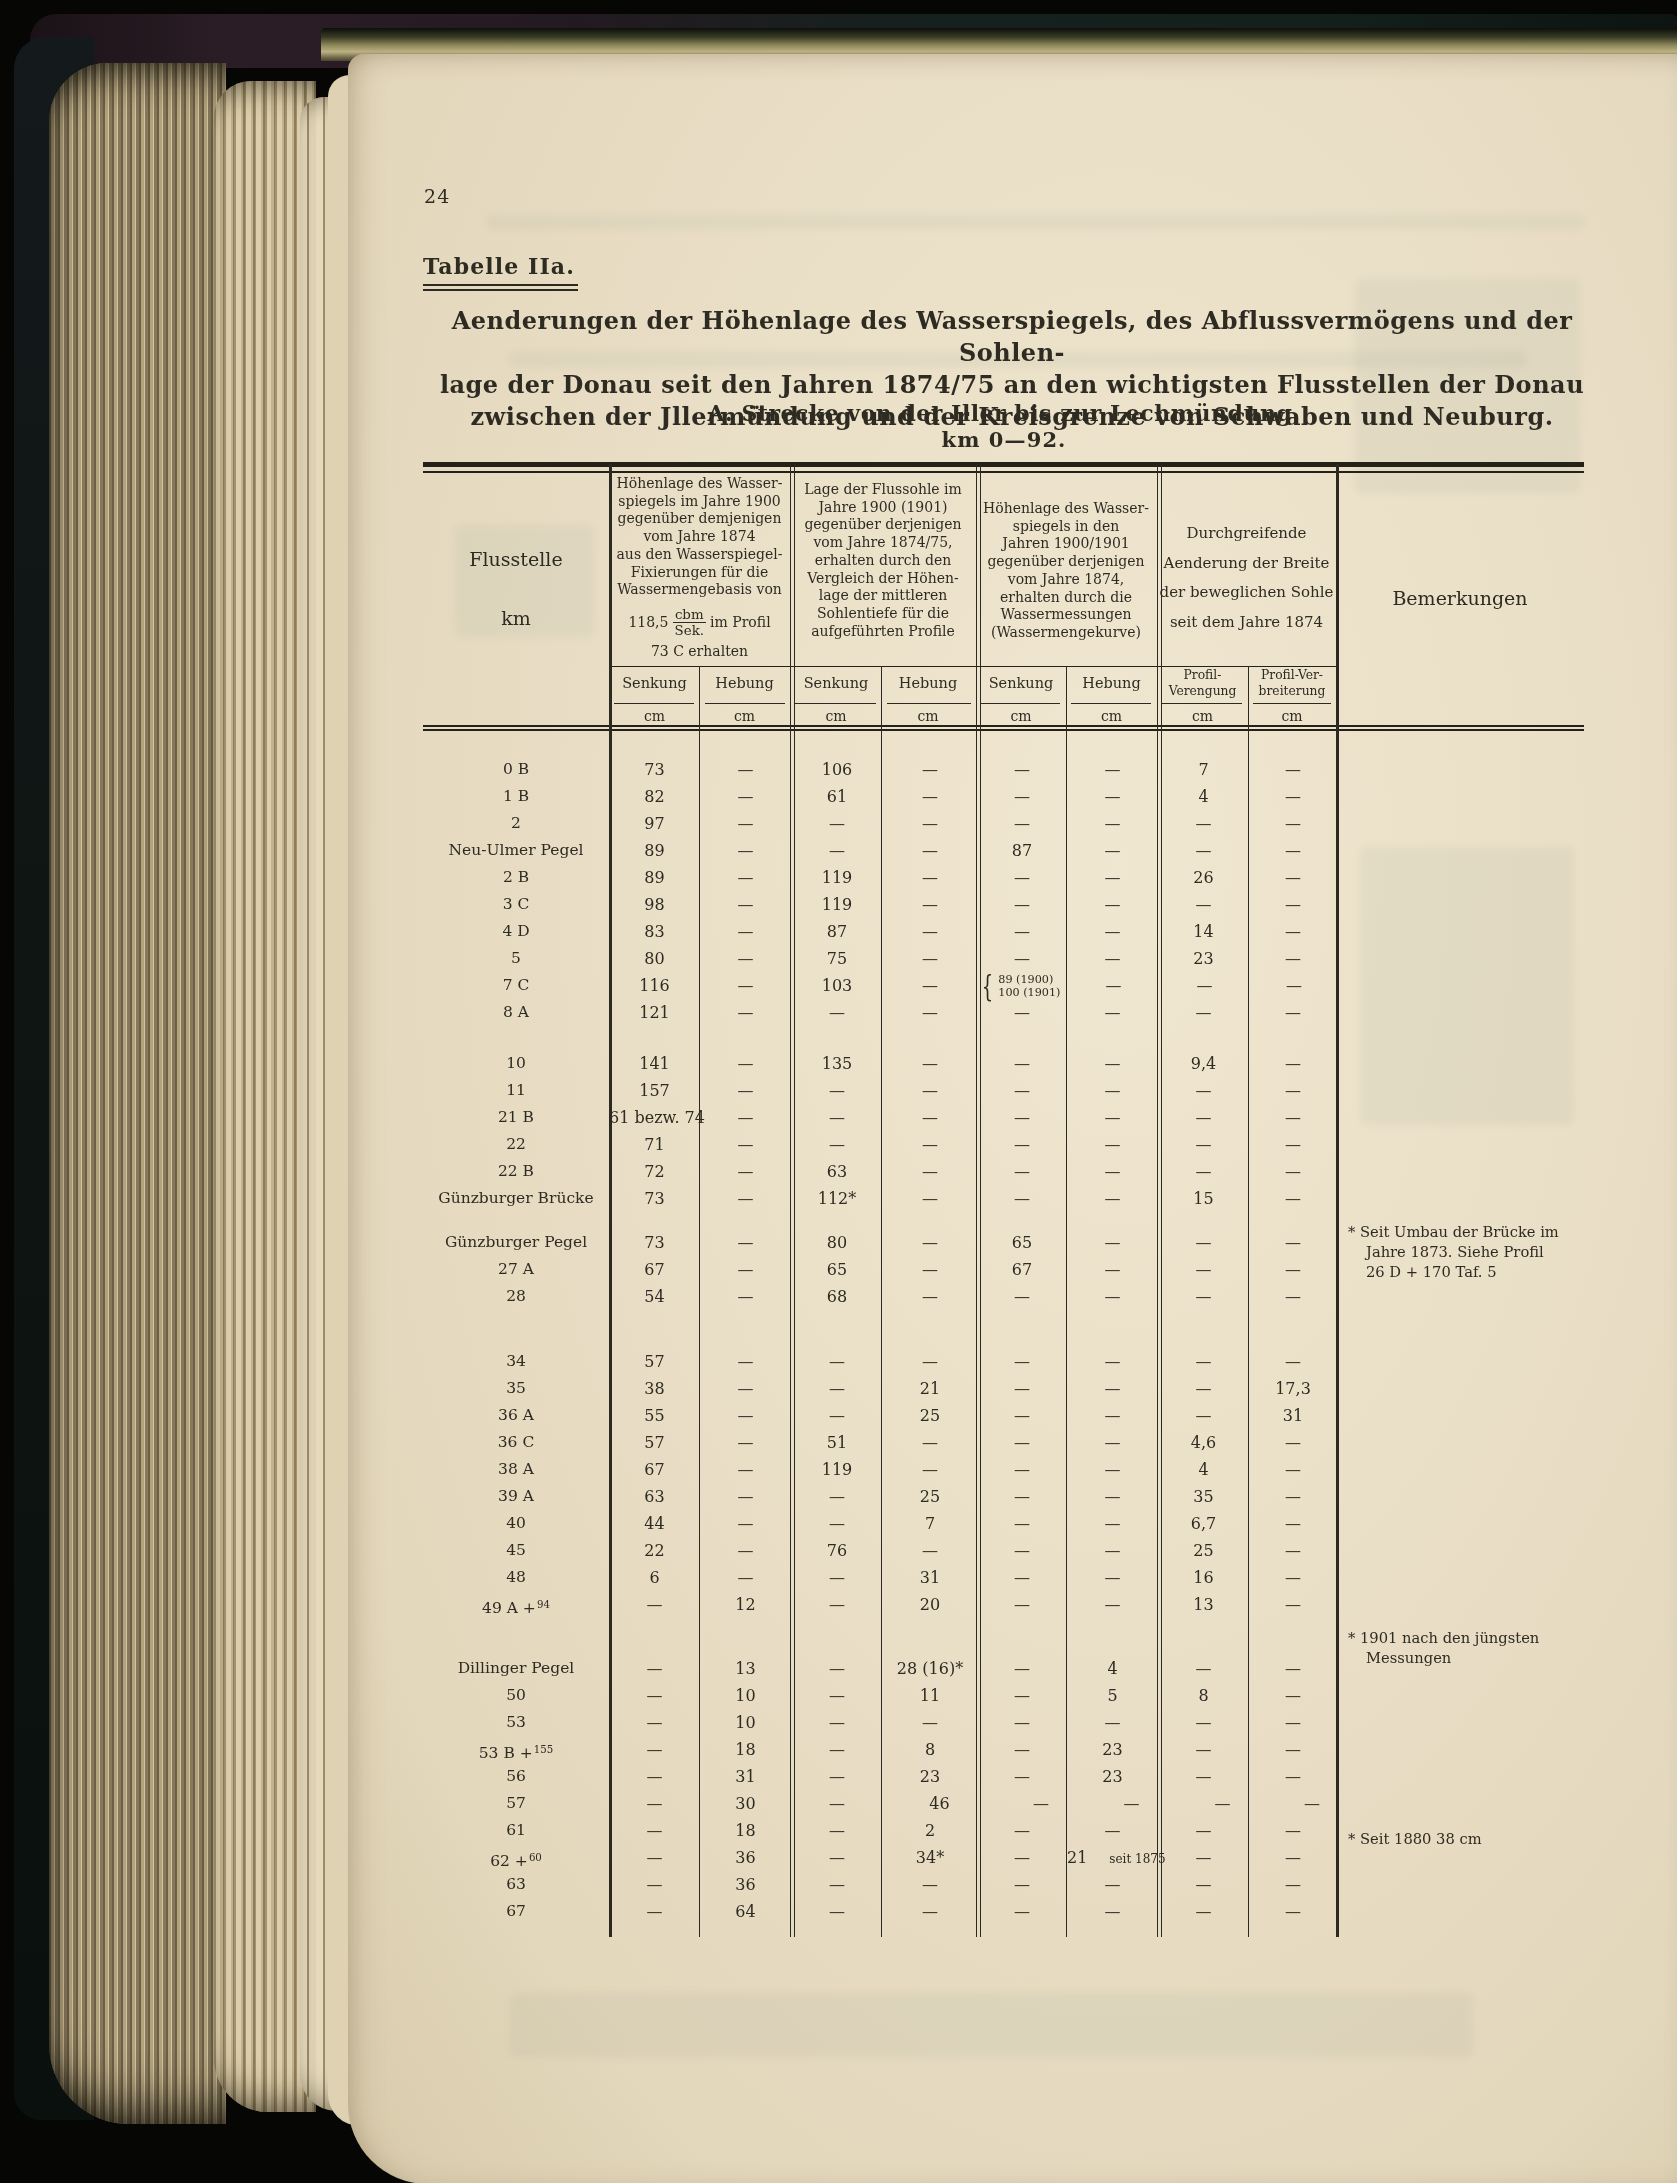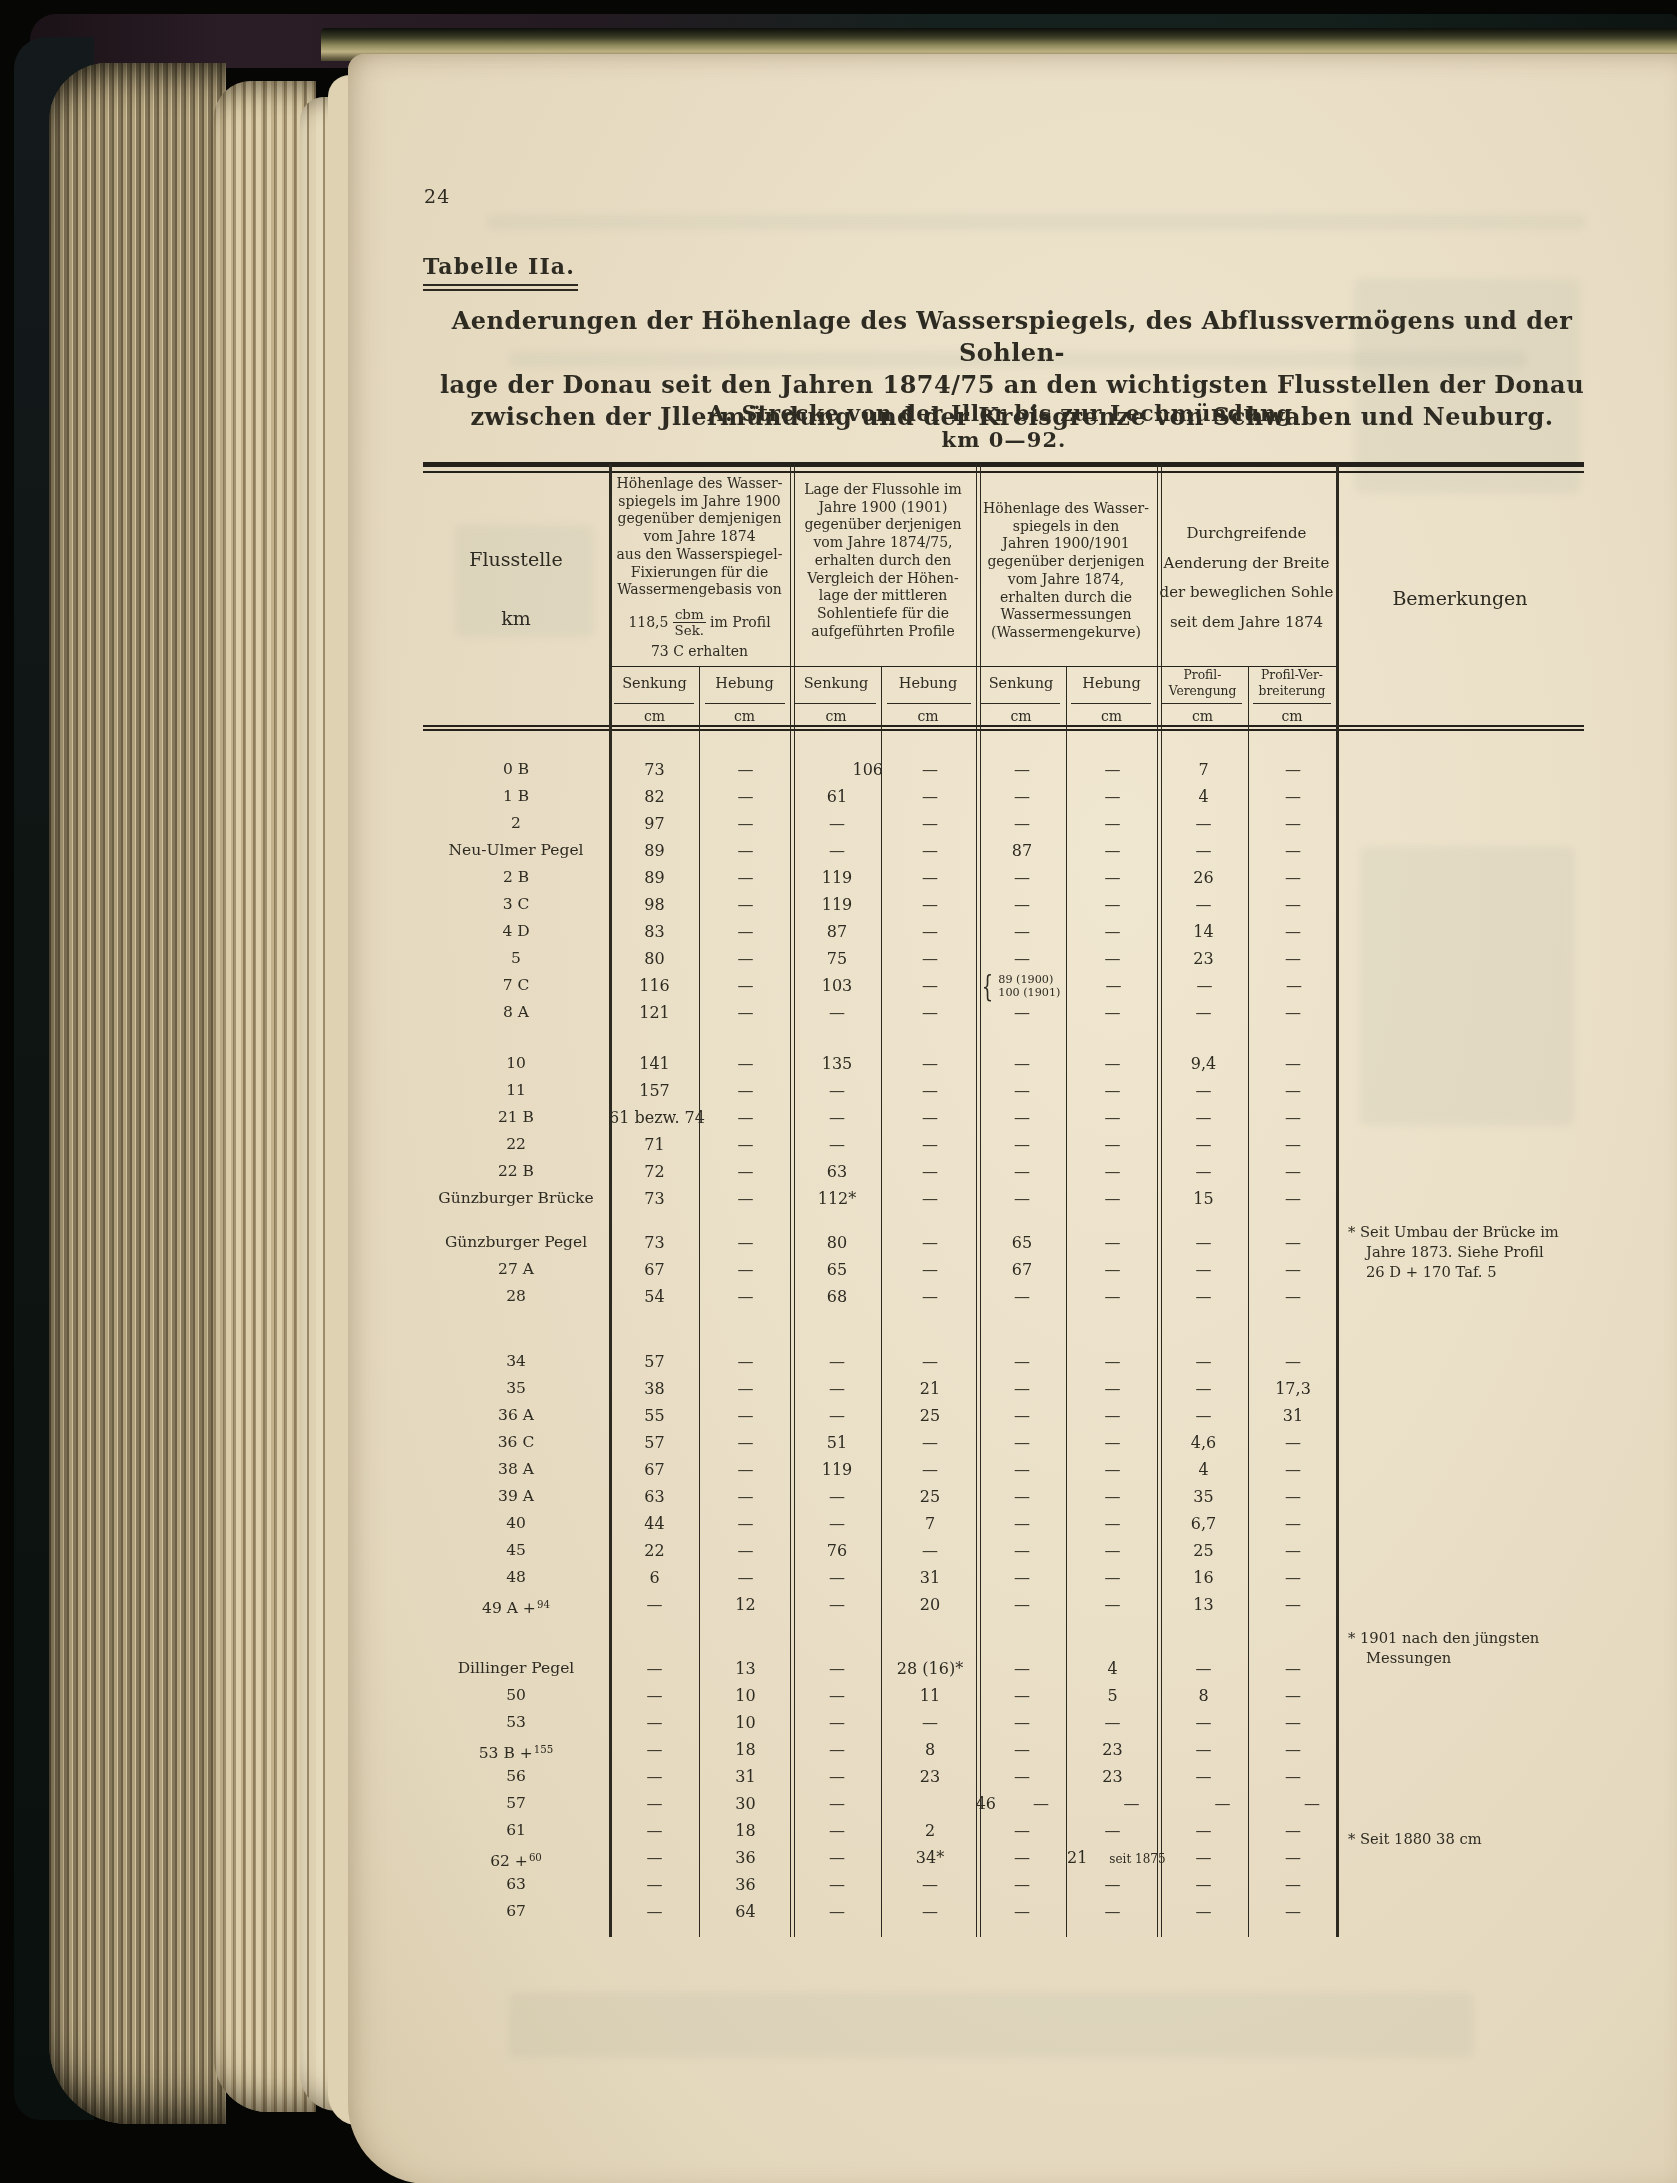--- a/index.html
+++ b/index.html
@@ -169,21 +169,21 @@
         <div>der beweglichen Sohle</div>
         <div>seit dem Jahre 1874</div>
       </div>
     <div class="bem-label" style="left:988px;top:533px;width:248px;">Bemerkungen</div>
 
     <div id="rows">
         <div class="trow">
           <div class="cell lbl" style="width: 186px;">0 B</div>
           <div class="cell val" style="width: 91px;">73</div>
           <div class="cell val dash" style="width: 91px;">—</div>
-          <div class="cell val" style="width: 92px; text-align: right;">106</div>
+          <div class="cell val" style="width: 92px;">106</div>
           <div class="cell val dash" style="width: 94px;">—</div>
           <div class="cell val dash" style="width: 90px;">—</div>
           <div class="cell val dash" style="width: 91px;">—</div>
           <div class="cell val" style="width: 91px;">7</div>
           <div class="cell val dash" style="width: 88px;">—</div>
         </div>
         <div class="trow">
           <div class="cell lbl" style="width: 186px;">1 B</div>
           <div class="cell val" style="width: 91px;">82</div>
           <div class="cell val dash" style="width: 91px;">—</div>
@@ -550,21 +550,21 @@
           <div class="cell val dash" style="width: 90px;">—</div>
           <div class="cell val" style="width: 91px;">23</div>
           <div class="cell val dash" style="width: 91px;">—</div>
           <div class="cell val dash" style="width: 88px;">—</div>
         </div>
         <div class="trow">
           <div class="cell lbl" style="width: 186px;">57</div>
           <div class="cell val dash" style="width: 91px;">—</div>
           <div class="cell val" style="width: 91px;">30</div>
           <div class="cell val dash" style="width: 92px;">—</div>
-          <div class="cell val" style="width: 113px; text-align: right;">46</div>
+          <div class="cell val" style="width: 113px;">46</div>
           <div class="cell val dash" style="width: 90px;">—</div>
           <div class="cell val dash" style="width: 91px;">—</div>
           <div class="cell val dash" style="width: 91px;">—</div>
           <div class="cell val dash" style="width: 88px;">—</div>
         </div>
         <div class="trow">
           <div class="cell lbl" style="width: 186px;">61</div>
           <div class="cell val dash" style="width: 91px;">—</div>
           <div class="cell val" style="width: 91px;">18</div>
           <div class="cell val dash" style="width: 92px;">—</div>

